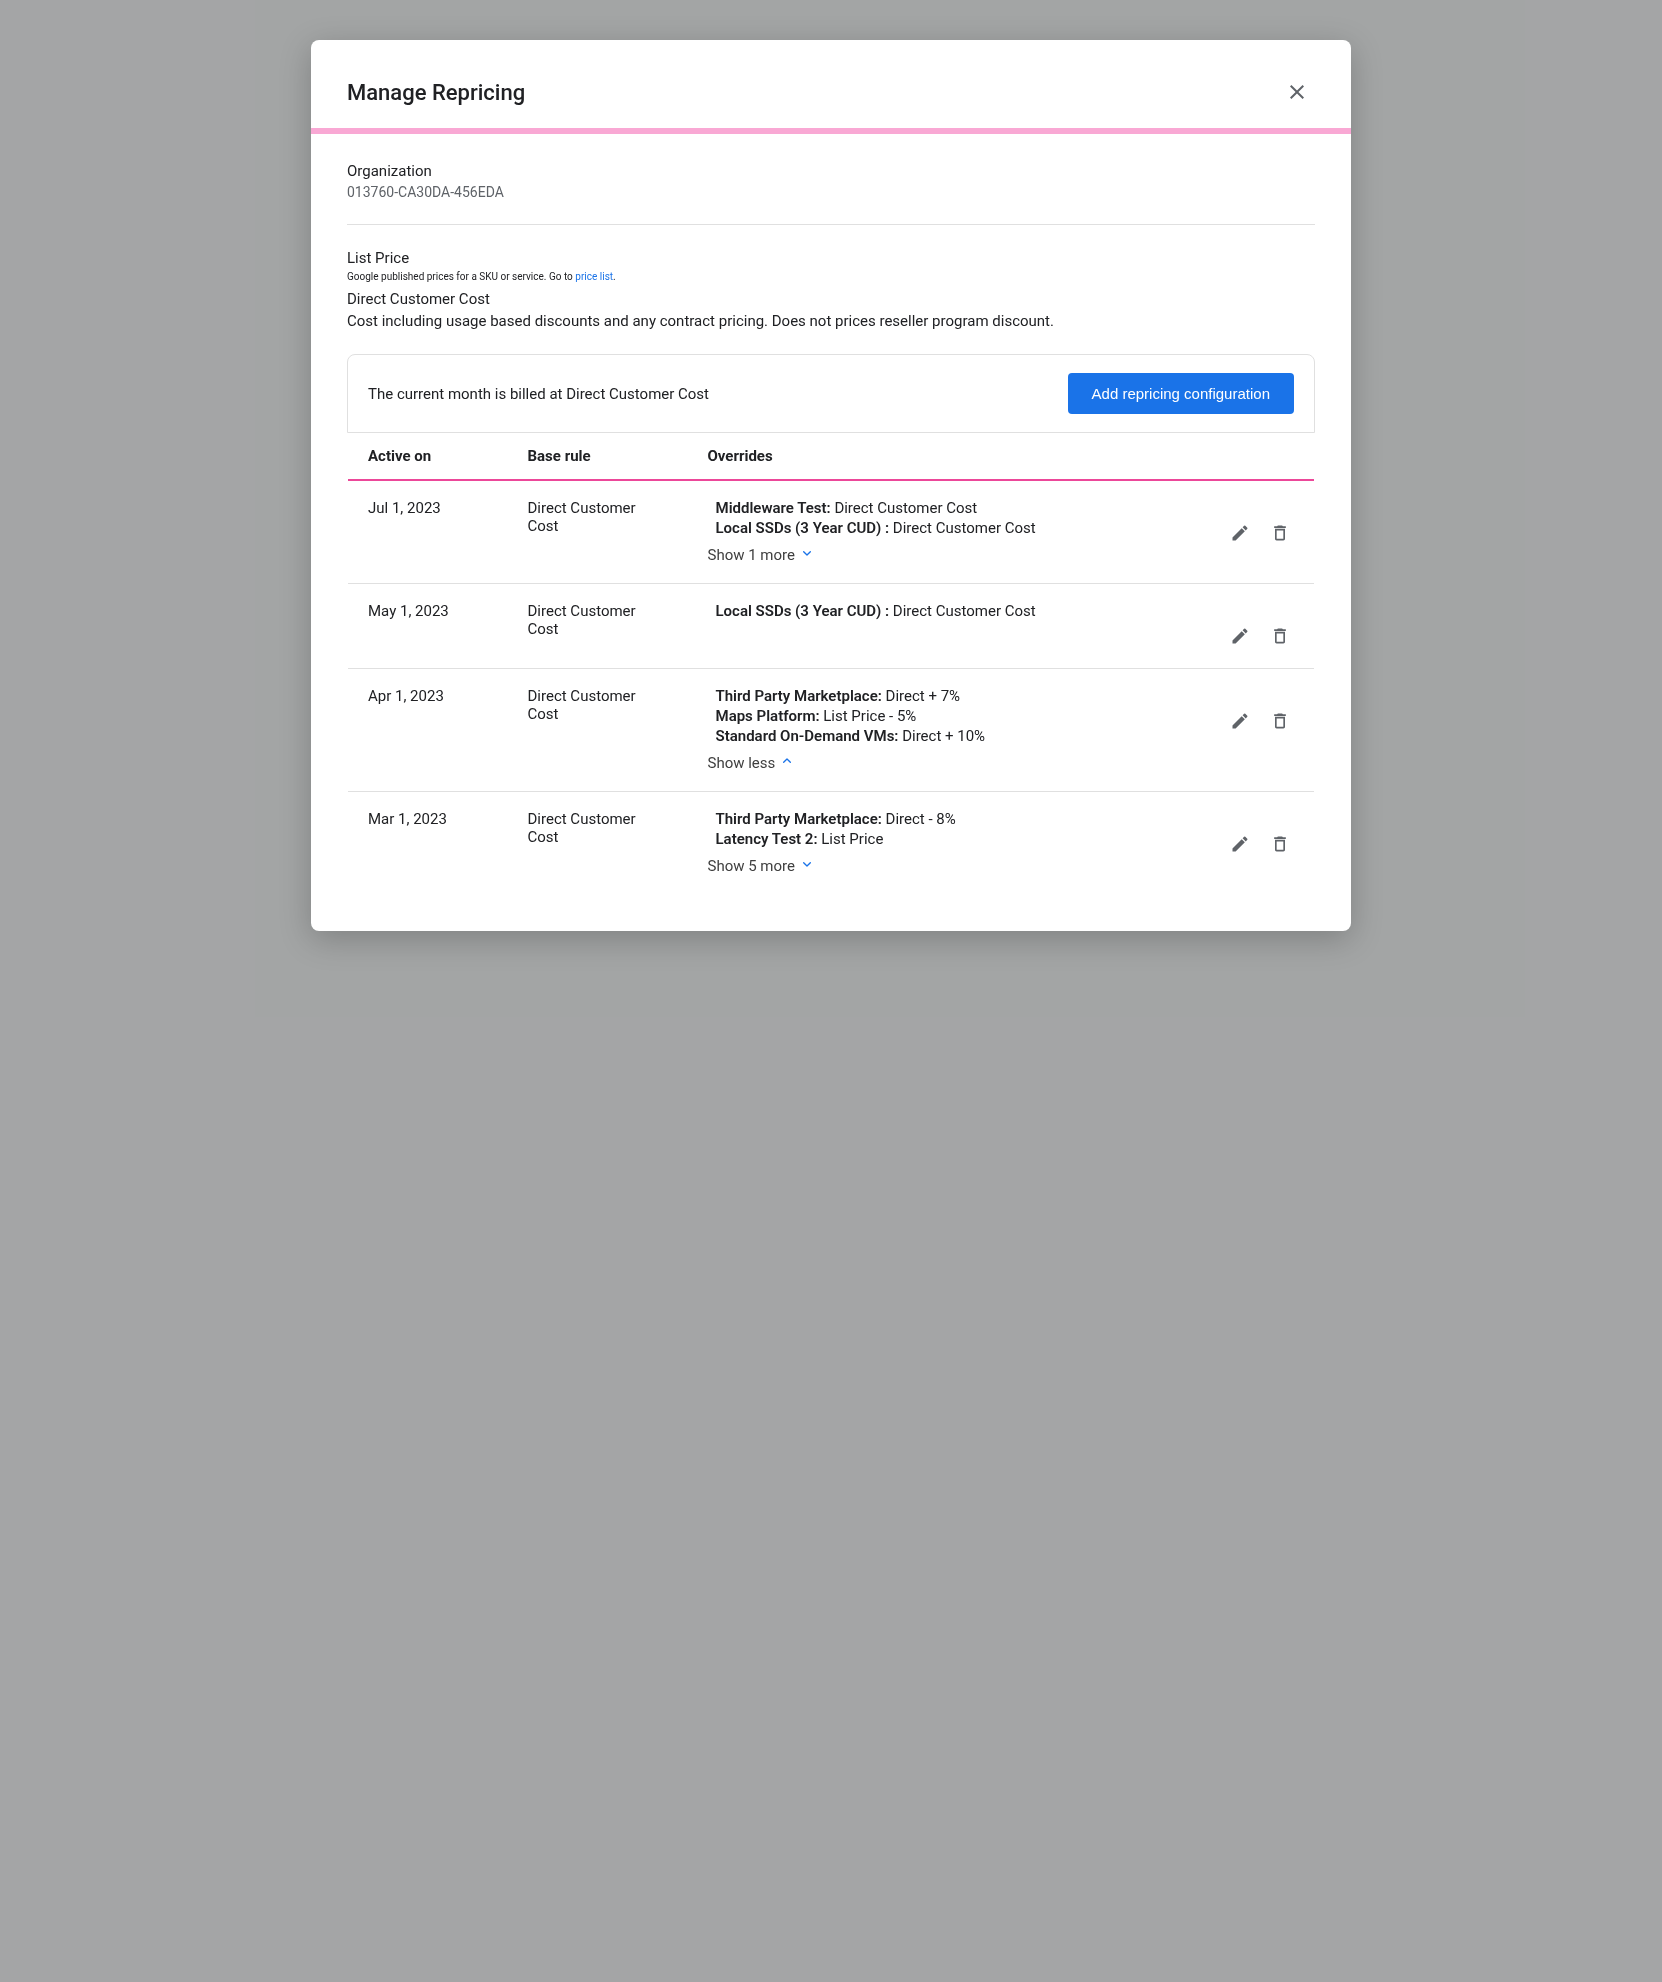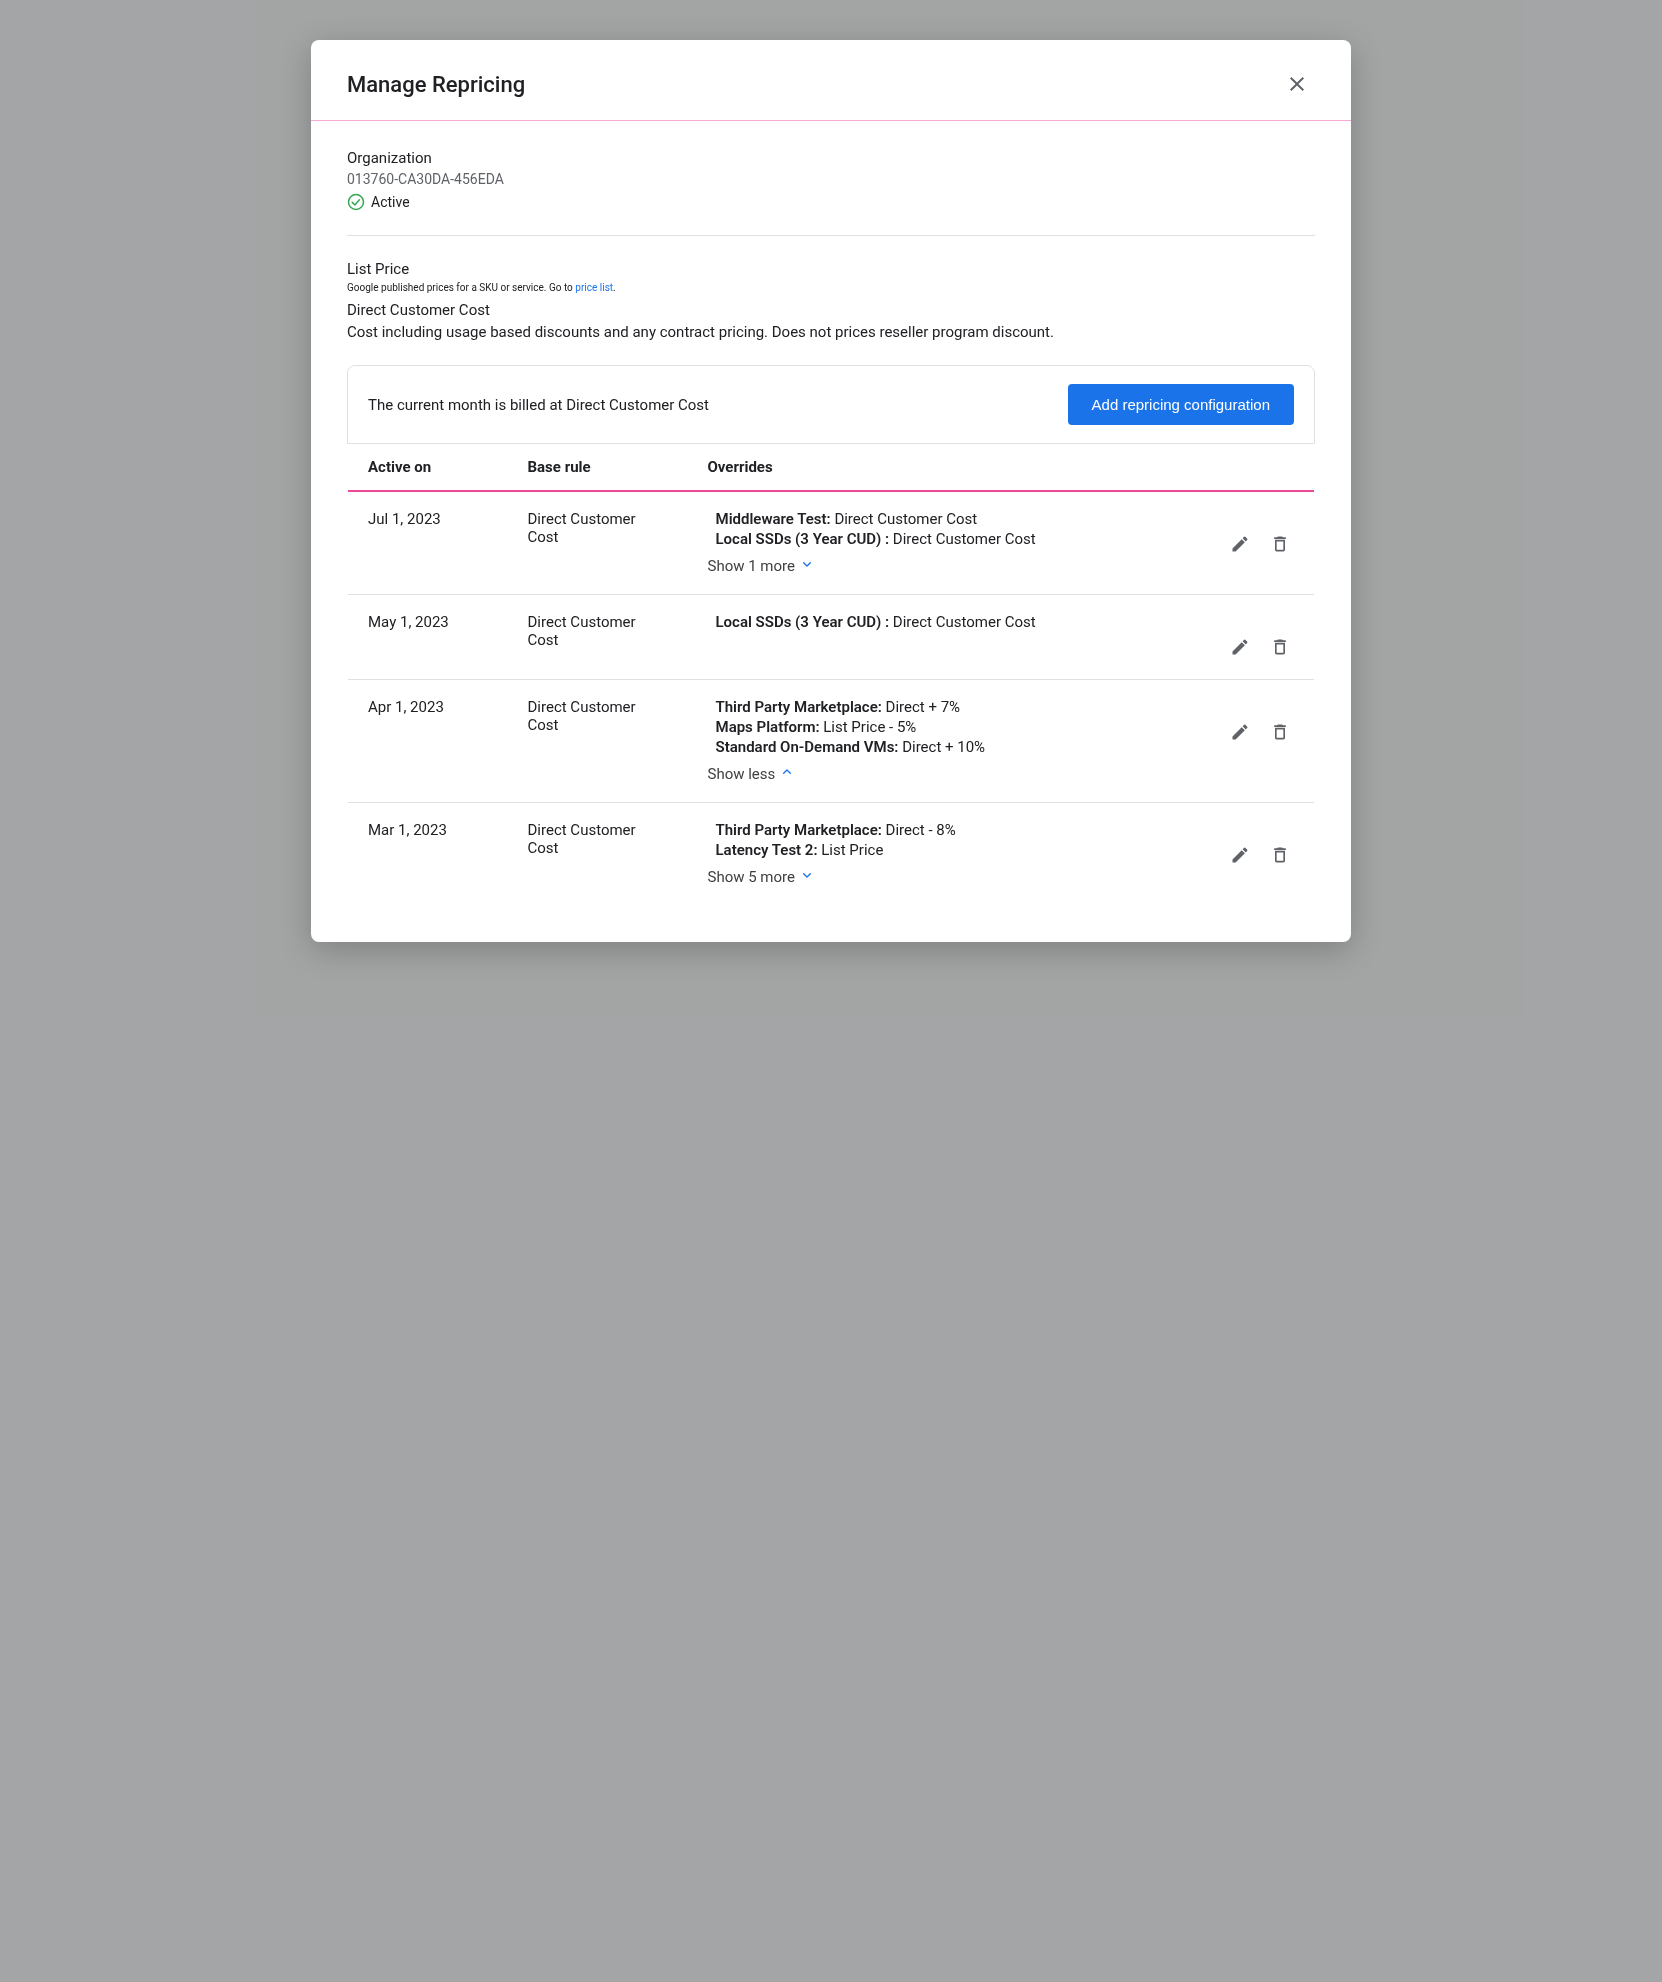--- a/index.html
+++ b/index.html
@@ -28,21 +28,22 @@
       max-width: 100%;
       padding: 0;
       position: relative;
       box-shadow: 0 8px 32px rgba(0,0,0,0.22);
     }
     .modal-header {
       display: flex;
       align-items: center;
       justify-content: space-between;
       padding: 28px 36px 20px 36px;
-      border-bottom: 1px solid #f9a8d4;
+      border-bottom: 6px solid #f9a8d4;
+      margin-top: 8px;
     }
     .modal-title {
       font-size: 22px;
       font-weight: 500;
       color: #202124;
     }
     .close-btn {
       background: none;
       border: none;
       cursor: pointer;
@@ -208,27 +209,20 @@
           <path d="M19 6.41L17.59 5 12 10.59 6.41 5 5 6.41 10.59 12 5 17.59 6.41 19 12 13.41 17.59 19 19 17.59 13.41 12z" fill="#5f6368"></path>
         </svg>
       </button>
     </div>
 
     <div class="modal-body">
 
       <div class="org-section">
         <div class="section-label">Organization</div>
         <div class="section-sub">013760-CA30DA-456EDA</div>
-        <div class="active-badge">
-          <svg width="18" height="18" viewBox="0 0 24 24" fill="none" xmlns="http://www.w3.org/2000/svg">
-            <circle cx="12" cy="12" r="10" stroke="#34a853" stroke-width="2" fill="none"></circle>
-            <path d="M7 12.5l3.5 3.5 6-7" stroke="#34a853" stroke-width="2" stroke-linecap="round" stroke-linejoin="round"></path>
-          </svg>
-          <span>Active</span>
-        </div>
       </div>
 
       <hr class="divider">
 
       <div class="list-price-section">
         <div class="section-label">List Price</div>
         <div class="desc">
           <span>Google published prices for a SKU or service. Go to </span><a href="#">price list</a><span>.</span>
         </div>
       </div>

